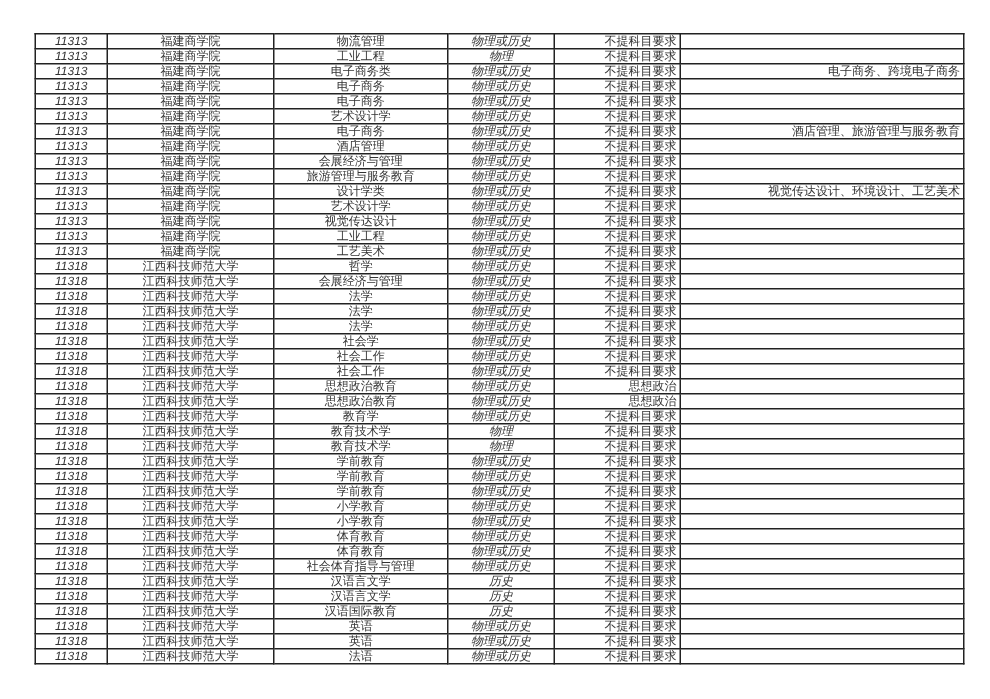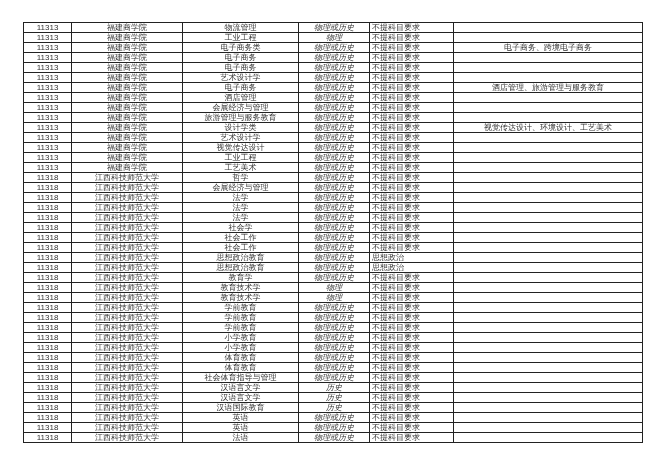--- a/index.html
+++ b/index.html
@@ -10,26 +10,26 @@
     table-layout: fixed;
   }
   .sheet td {
     border: 1px solid #222;
     height: 9px; line-height: 9px;
     padding: 0 2px;
     font-size: 8px;
     white-space: nowrap; overflow: hidden;
     color: #333;
   }
-  .c-code { width: 43px; text-align: center; font-family: "Liberation Sans", sans-serif; font-size: 8px; color: #111; }
+  .c-code { width: 43px; text-align: center; font-family: "Liberation Sans", sans-serif; font-size: 8px; color: #111; font-style: italic; }
   .c-school { width: 106px; text-align: center; font-family: "DejaVu Serif", serif; font-size: 7px; color: #555; }
   .c-major { width: 111px; text-align: center; font-family: "DejaVu Serif", serif; font-size: 7px; color: #555; }
   .c-subj { width: 66px; text-align: center; font-family: "DejaVu Serif", serif; font-size: 7px; color: #444; font-style: italic; }
-  .c-req { width: 79px; text-align: left; font-family: Liberation Serif, serif; font-size: 7px; color: #444; }
-  .c-note { width: 184px; text-align: center; font-family: Liberation Serif, serif; font-size: 7px; color: #444; }
+  .c-req { width: 79px; text-align: right; font-family: Liberation Serif, serif; font-size: 7px; color: #444; }
+  .c-note { width: 184px; text-align: right; font-family: Liberation Serif, serif; font-size: 7px; color: #444; }
 </style>
 </head>
 <body>
 
 <table class="sheet">
   <tbody id="rows">
       <tr>
         <td class="c-code">11313</td>
         <td class="c-school">福建商学院</td>
         <td class="c-major">物流管理</td>

